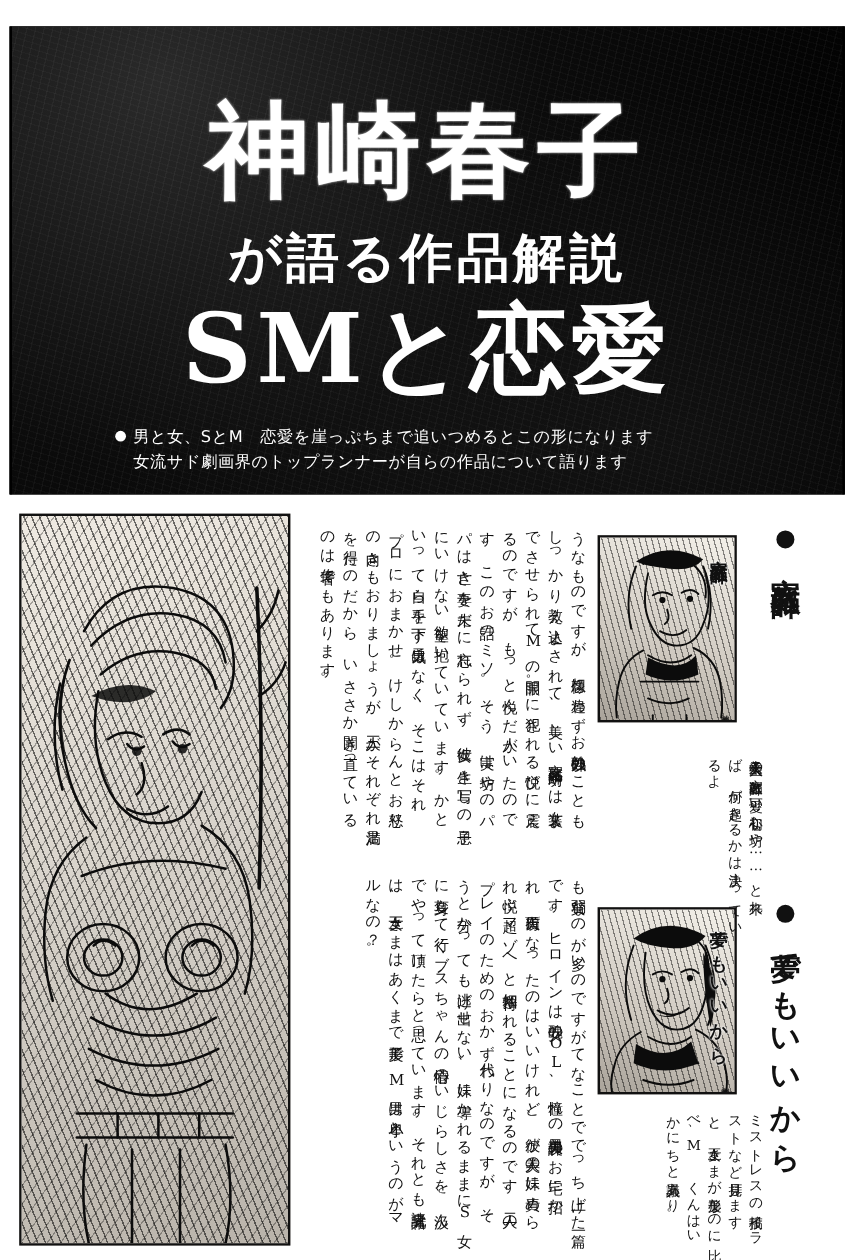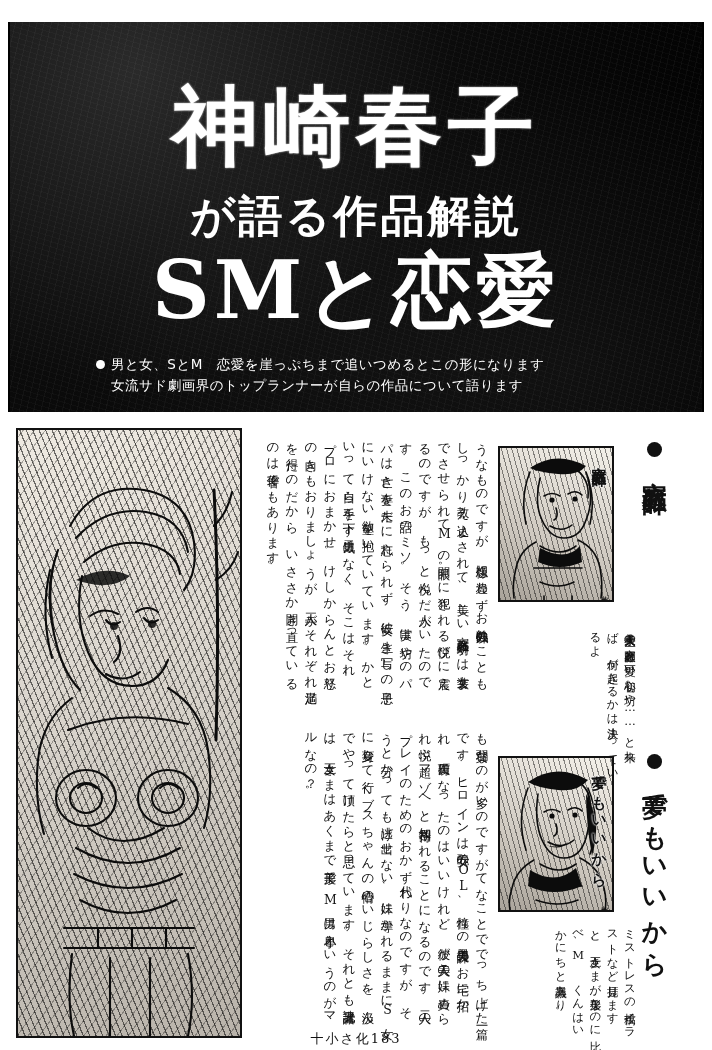--- a/index.html
+++ b/index.html
@@ -432,15 +432,14 @@
       <div class="sec-body sec-body-1">美人女子大生の家庭教師と可愛い初心な坊や……と来れば、何が起きるかは決まっているよ</div>
 
       <div class="sec-head sec-head-2">
         <span class="dot"></span><span>夢でもいいから</span>
       </div>
       <div class="sec-body sec-body-2">ミストレスの投稿イラストなど拝見しますと、女王さまが美形なのに比べ、M くんはいかにちと異議あり。</div>
 
     </div>
   </div>
 
-  <div class="footer">十小さ化183</div>
 
 </div>
 
 </body></html>

